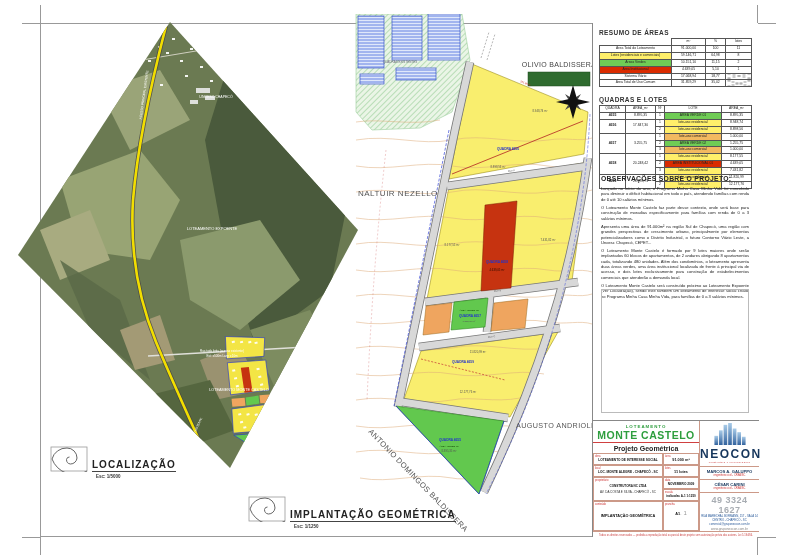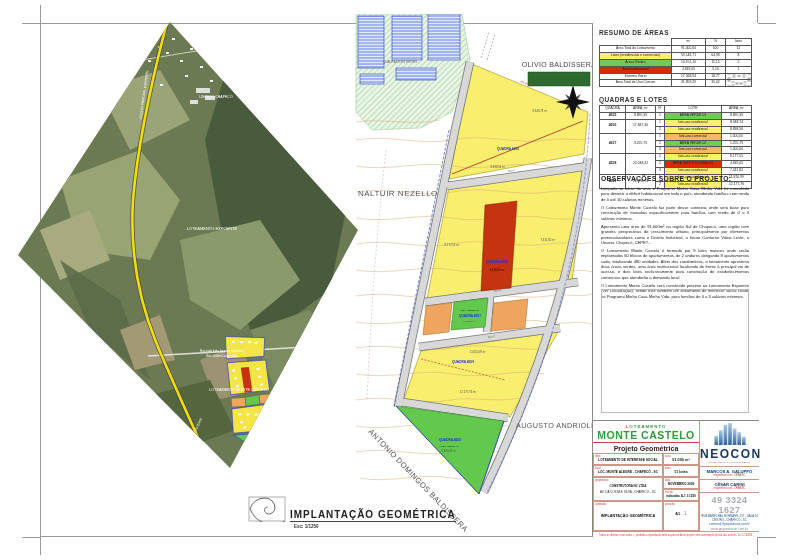--- a/index.html
+++ b/index.html
@@ -284,20 +284,30 @@
     </g>
 
     <g font-size="2.6" fill="#c22">
       <text x="520" y="82" transform="rotate(22 520 82)">151,96 m</text>
       <text x="508" y="172" fill="#666" transform="rotate(-8 508 172)">Rua A</text>
       <text x="494" y="292" fill="#666" transform="rotate(-7 494 292)">Rua B</text>
       <text x="488" y="338" fill="#666" transform="rotate(-8 488 338)">Rua C</text>
     </g>
   </svg>
 
+  <div class="cap" style="left:50px;top:446px">
+    <div class="cap-row">
+      <svg width="38" height="26" viewBox="0 0 38 26">
+        <rect x="1" y="1" width="36" height="24" fill="none" stroke="#999" stroke-width=".8"></rect>
+        <path d="M37,25 A24,24 0 0 1 2,13 A15,15 0 0 1 17,2 A10,10 0 0 1 27,12 A6.5,6.5 0 0 1 20.5,18 A4.5,4.5 0 0 1 16.5,13.5 A3,3 0 0 1 19.5,11" fill="none" stroke="#666" stroke-width="1"></path>
+      </svg>
+      <span class="cap-title">LOCALIZAÇÃO</span>
+    </div>
+    <div class="cap-esc">Esc: 1/5000</div>
+  </div>
 
   <div class="cap" style="left:248px;top:496px">
     <div class="cap-row">
       <svg width="38" height="26" viewBox="0 0 38 26">
         <rect x="1" y="1" width="36" height="24" fill="none" stroke="#999" stroke-width=".8"></rect>
         <path d="M37,25 A24,24 0 0 1 2,13 A15,15 0 0 1 17,2 A10,10 0 0 1 27,12 A6.5,6.5 0 0 1 20.5,18 A4.5,4.5 0 0 1 16.5,13.5 A3,3 0 0 1 19.5,11" fill="none" stroke="#666" stroke-width="1"></path>
       </svg>
       <span class="cap-title">IMPLANTAÇÃO GEOMÉTRICA</span>
     </div>
     <div class="cap-esc">Esc: 1/1250</div>

